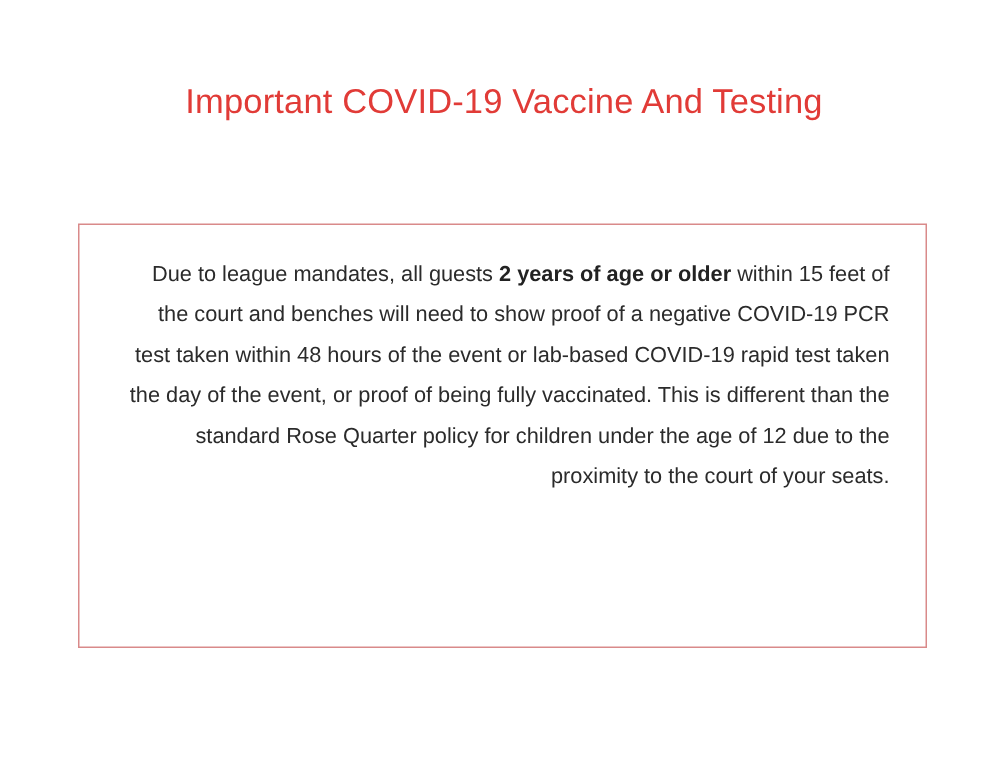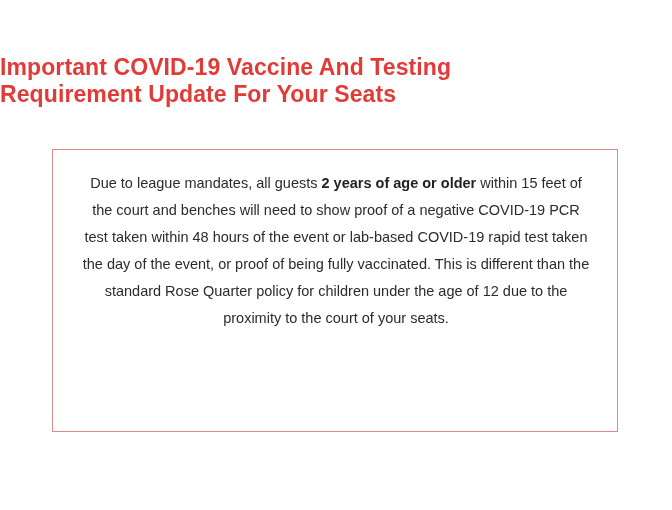--- a/index.html
+++ b/index.html
@@ -23,24 +23,24 @@
     width: 672px;
     height: 510px;
   }
 
   
   .notice-title {
     position: absolute;
     left: 0;
     top: 54px;
     width: 672px;
-    text-align: left;
+    text-align: center;
     color: #e13b37;
     font-size: 23px;
-    font-weight: bold;
+    font-weight: normal;
     line-height: 27px;
     letter-spacing: 0.1px;
   }
   .notice-title .title-line {
     display: block;
     white-space: nowrap;
   }
 
   
   .notice-box {
@@ -56,21 +56,21 @@
 
   .notice-body {
     position: absolute;
     left: 26px;
     top: 20px;
     width: 514px;
   }
 
   .para {
     margin: 0;
-    text-align: center;
+    text-align: right;
     color: #2b2b2b;
     font-size: 14.5px;
     line-height: 27px;
   }
 
   .para-primary {
     font-weight: normal;
   }
   .para-primary .emphasis {
     font-weight: bold;
@@ -85,21 +85,20 @@
     padding: 0 6px;
   }
 </style>
 </head>
 <body>
 
 <div class="page">
 
   <div class="notice-title">
     <span class="title-line">Important COVID-19 Vaccine And Testing</span>
-    <span class="title-line">Requirement Update For Your Seats</span>
   </div>
 
   <div class="notice-box">
     <div class="notice-body">
 
       <p class="para para-primary"><span>Due to league mandates, all guests </span><span class="emphasis">2 years of age or older</span><span> within 15 feet of the court and benches will need to show proof of a negative COVID-19 PCR test taken within 48 hours of the event or lab-based COVID-19 rapid test taken the day of the event, or proof of being fully vaccinated. This is different than the standard Rose Quarter policy for children under the age of 12 due to the proximity to the court of your seats.</span></p>
 
 
     </div>
   </div>

